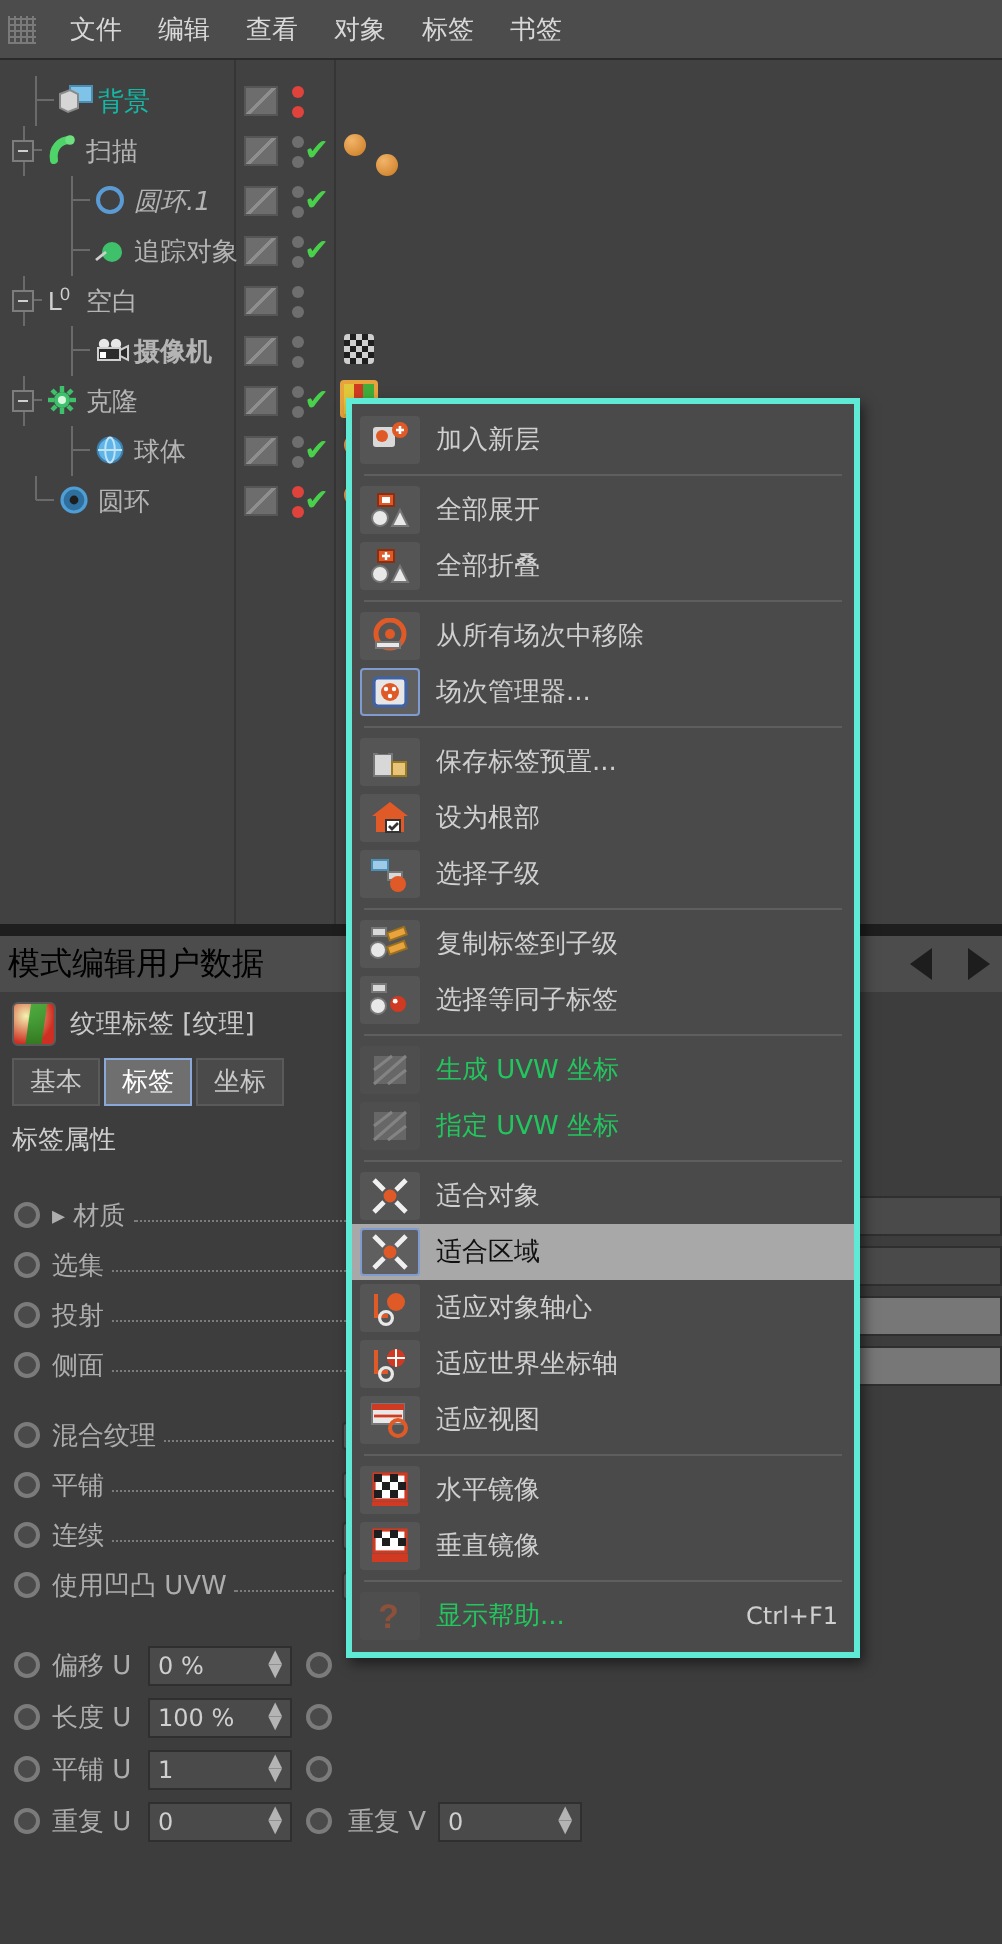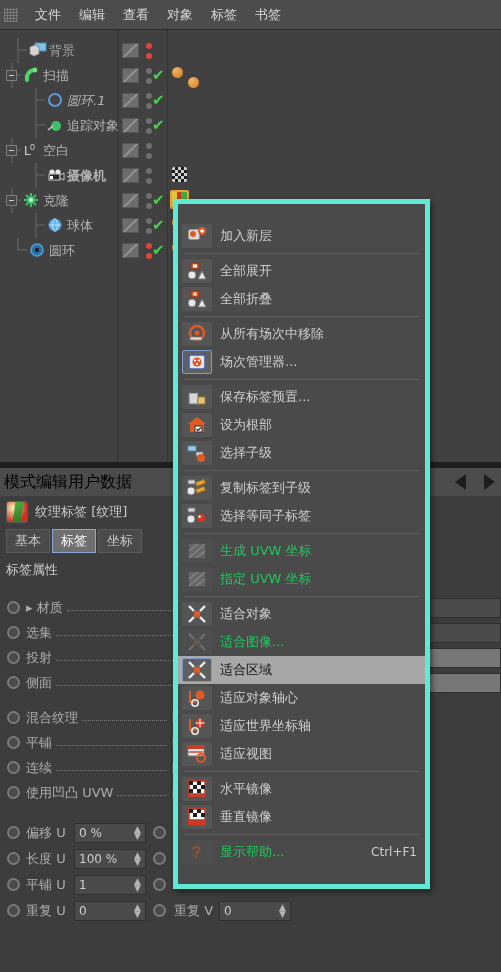--- a/index.html
+++ b/index.html
@@ -15,21 +15,21 @@
       repeating-linear-gradient(0deg,#8a8a8a 0 1px,transparent 1px 3px),
       repeating-linear-gradient(90deg,#8a8a8a 0 1px,transparent 1px 3px);
     opacity:.75; }
   .menubar .mi { color:#d8d8d8; font-size:13px; padding:2px 9px; cursor:default; white-space:nowrap;}
 
   
   #objmgr { position:absolute; left:0; top:30px; width:501px; height:432px; background:#414141; }
   .om-col-sep { position:absolute; top:0; bottom:0; width:1px; background:#353535; }
   .row { position:absolute; left:0; width:501px; height:25px; display:flex; align-items:center; }
   .lbl { font-size:13px; color:#b4b4b4; white-space:nowrap; }
-  .lbl.sel { color:#a3a3a3; }
+  .lbl.sel { color:#14b8a6; }
   .swatch { width:17px; height:15px; background:linear-gradient(135deg,#6d6d6d 0 46%,#8e8e8e 46% 54%,#6d6d6d 54% 100%);
     border:1px solid #565656; }
   .dots { display:flex; flex-direction:column; gap:4px; align-items:center; }
   .dot { width:6px; height:6px; border-radius:50%; background:#6e6e6e; }
   .dot.red { background:#e0433c; }
   .check { color:#49d14c; font-size:15px; font-weight:bold; line-height:1; }
   .tagicon { width:15px; height:15px; border-radius:2px; }
 
   .expander { width:11px; height:11px; border:1px solid #7d7d7d; background:#474747;
     position:relative; }
@@ -67,21 +67,21 @@
   .field { background:#4a4a4a; border:1px solid #2f2f2f; height:20px; color:#cfcfcf;
     font-size:12px; display:flex; align-items:center; padding:0 4px; }
   .field.btn { background:#777; color:#eee; justify-content:center; }
   .spin { margin-left:auto; color:#b4b4b4; font-size:9px; line-height:7px; text-align:center;}
   .cbox { width:14px;height:14px;background:#5a5a5a;border:1px solid #333;border-radius:2px;
     display:flex;align-items:center;justify-content:center;color:#f0f0f0;font-size:12px;font-weight:bold;}
   .cbox.off { color:transparent; }
 
   
   #ctx { position:absolute; left:173px; top:199px; width:257px; background:#4a4a4a;
-    border:5px solid #5eead4; box-shadow:2px 3px 6px rgba(0,0,0,.5); padding:18px 0;}
+    border:3px solid #5eead4; box-shadow:2px 3px 6px rgba(0,0,0,.5); padding:4px 0;}
   .ci { height:28px; display:flex; align-items:center; padding:0 8px 0 0; }
   .ci .ibox { width:30px; height:24px; margin:0 8px 0 4px; display:flex; align-items:center;
     justify-content:center; background:#555; border-radius:2px; flex:none;}
   .ci .itxt { font-size:13px; color:#cfcfcf; white-space:nowrap; }
   .ci .ikey { margin-left:auto; font-size:12px; color:#cfcfcf; }
   .ci.disabled .itxt { color:#22c55e; }
   .ci.hl { background:#a8a8a8; }
   .ci.hl .itxt { color:#101010; }
   .csep { height:1px; background:#5e5e5e; margin:3px 6px; }
 </style>
@@ -548,29 +548,20 @@
     <div class="csep"></div>
     <div class="ci">
       <div class="ibox">
         <svg width="20" height="18">
           <path d="M2 1 L7 6 M18 1 L13 6 M2 17 L7 12 M18 17 L13 12" stroke="#f0f0f0" stroke-width="2.4"></path>
           <circle cx="10" cy="9" r="3.2" fill="#e05a28"></circle>
         </svg>
       </div>
       <div class="itxt">适合对象</div>
     </div>
-    <div class="ci disabled">
-      <div class="ibox" style="opacity: 0.45;">
-        <svg width="20" height="18">
-          <path d="M2 1 L7 6 M18 1 L13 6 M2 17 L7 12 M18 17 L13 12" stroke="#9a9a9a" stroke-width="2.4"></path>
-          <circle cx="10" cy="9" r="3.2" fill="#8a6a5a"></circle>
-        </svg>
-      </div>
-      <div class="itxt">适合图像...</div>
-    </div>
     <div class="ci hl">
       <div class="ibox" style="border: 1px solid rgb(127, 155, 208); background: rgb(95, 95, 95);">
         <svg width="20" height="18">
           <path d="M2 1 L7 6 M18 1 L13 6 M2 17 L7 12 M18 17 L13 12" stroke="#f0f0f0" stroke-width="2.4"></path>
           <circle cx="10" cy="9" r="3.2" fill="#e05a28"></circle>
         </svg>
       </div>
       <div class="itxt">适合区域</div>
     </div>
     <div class="ci">

